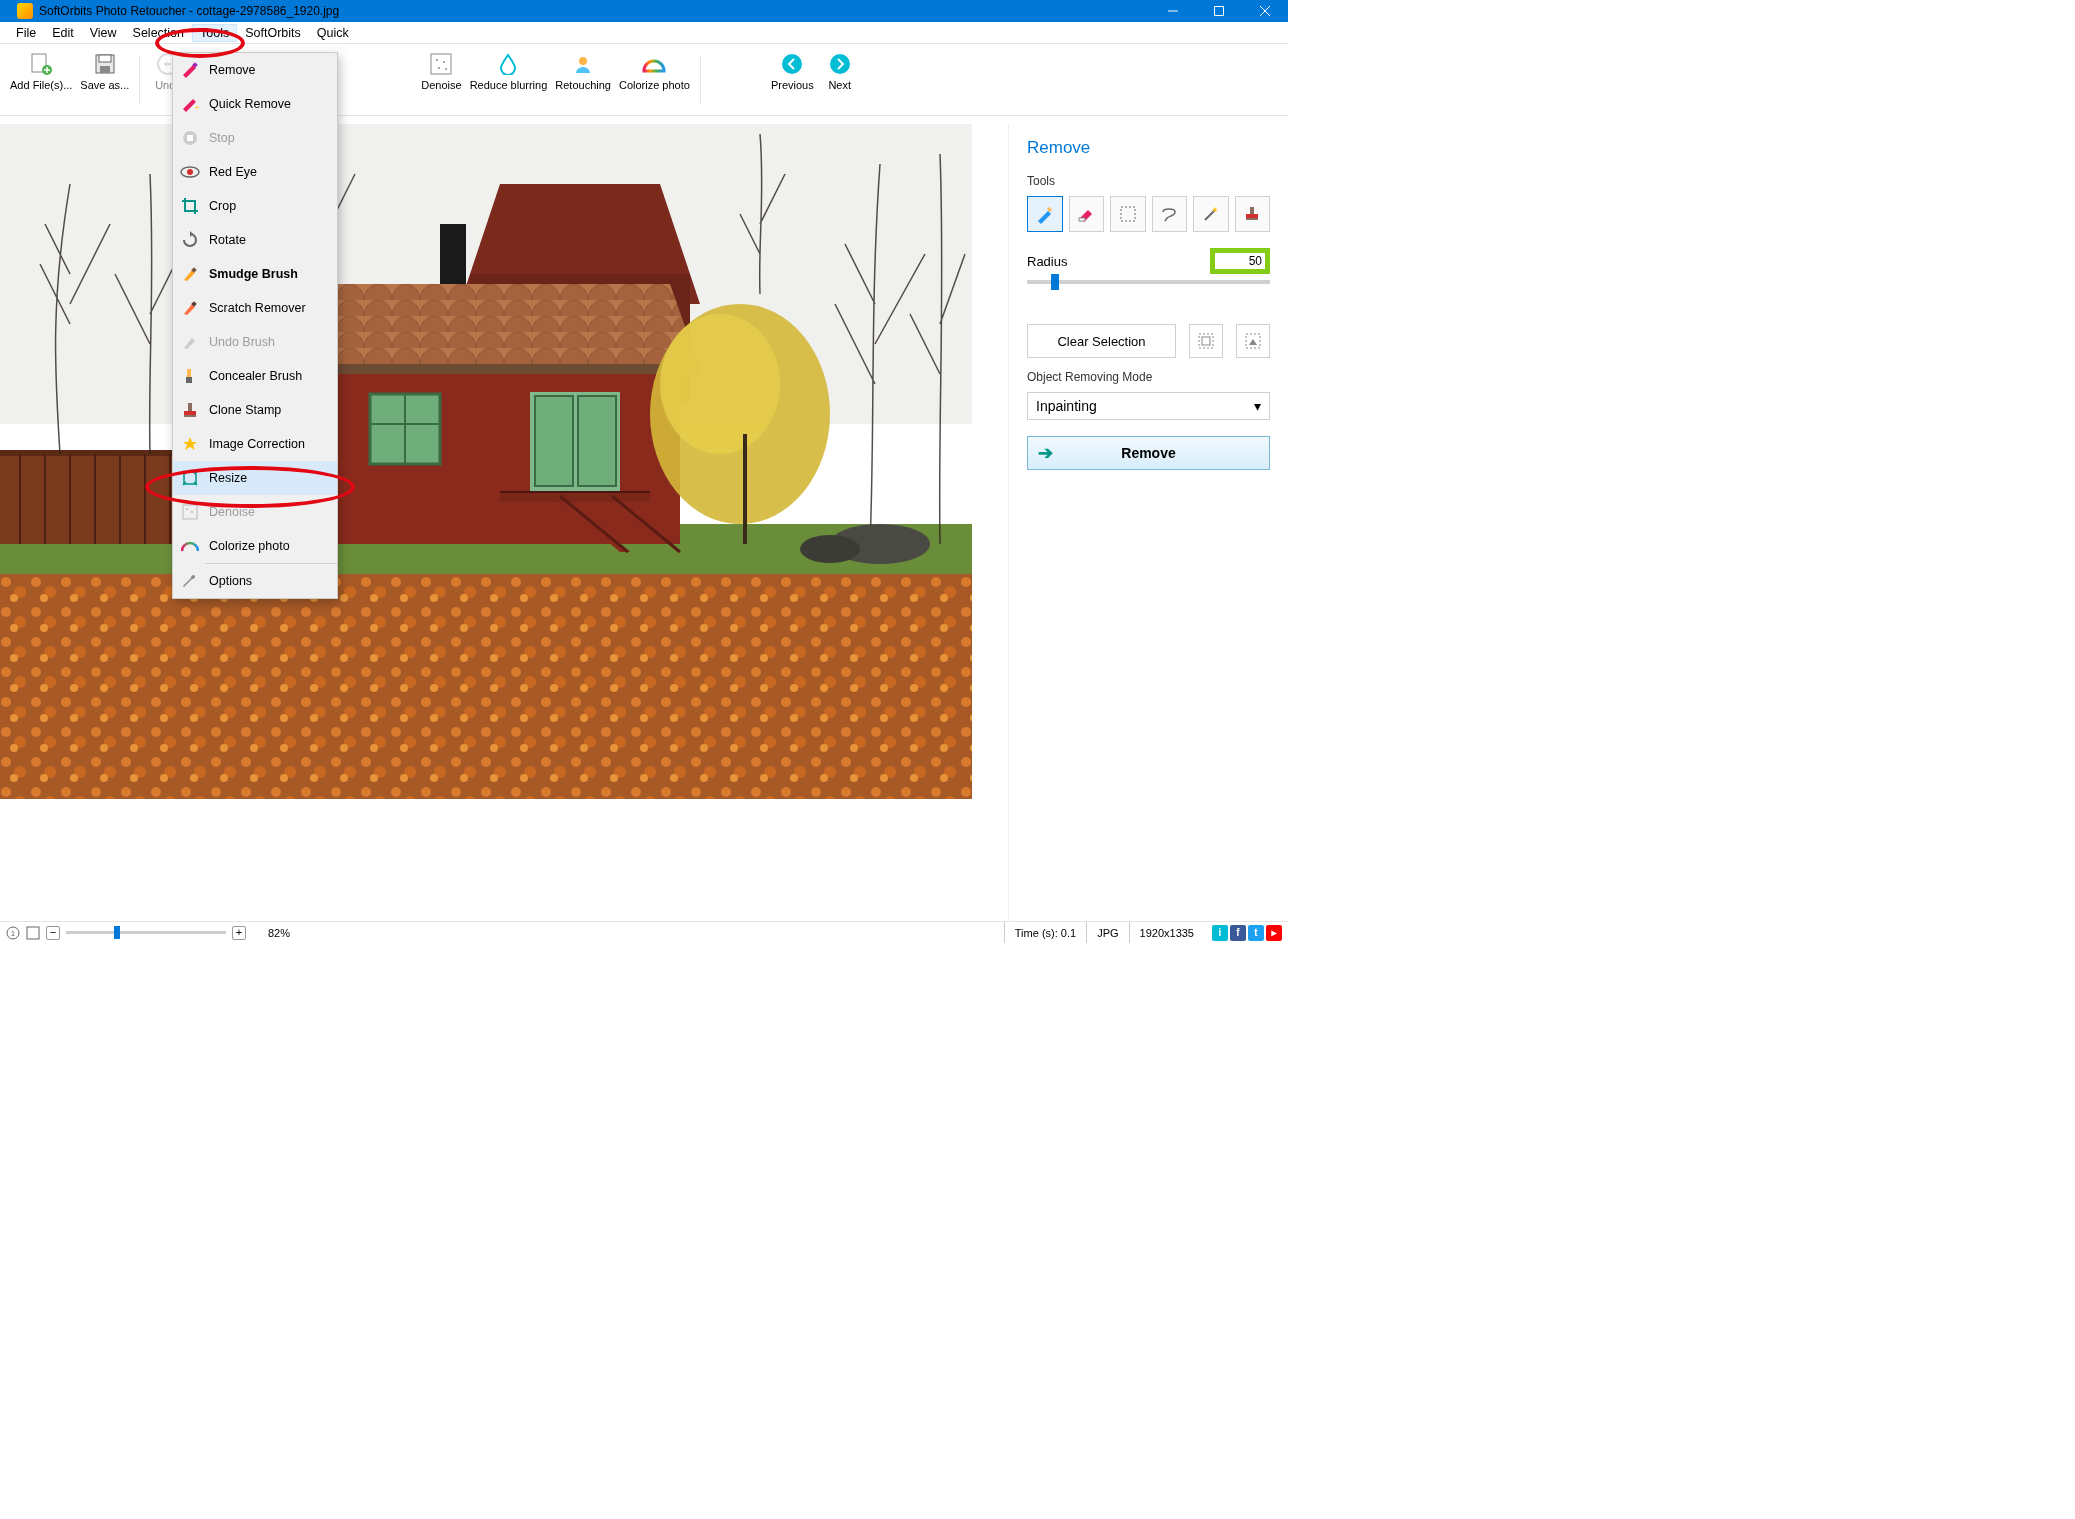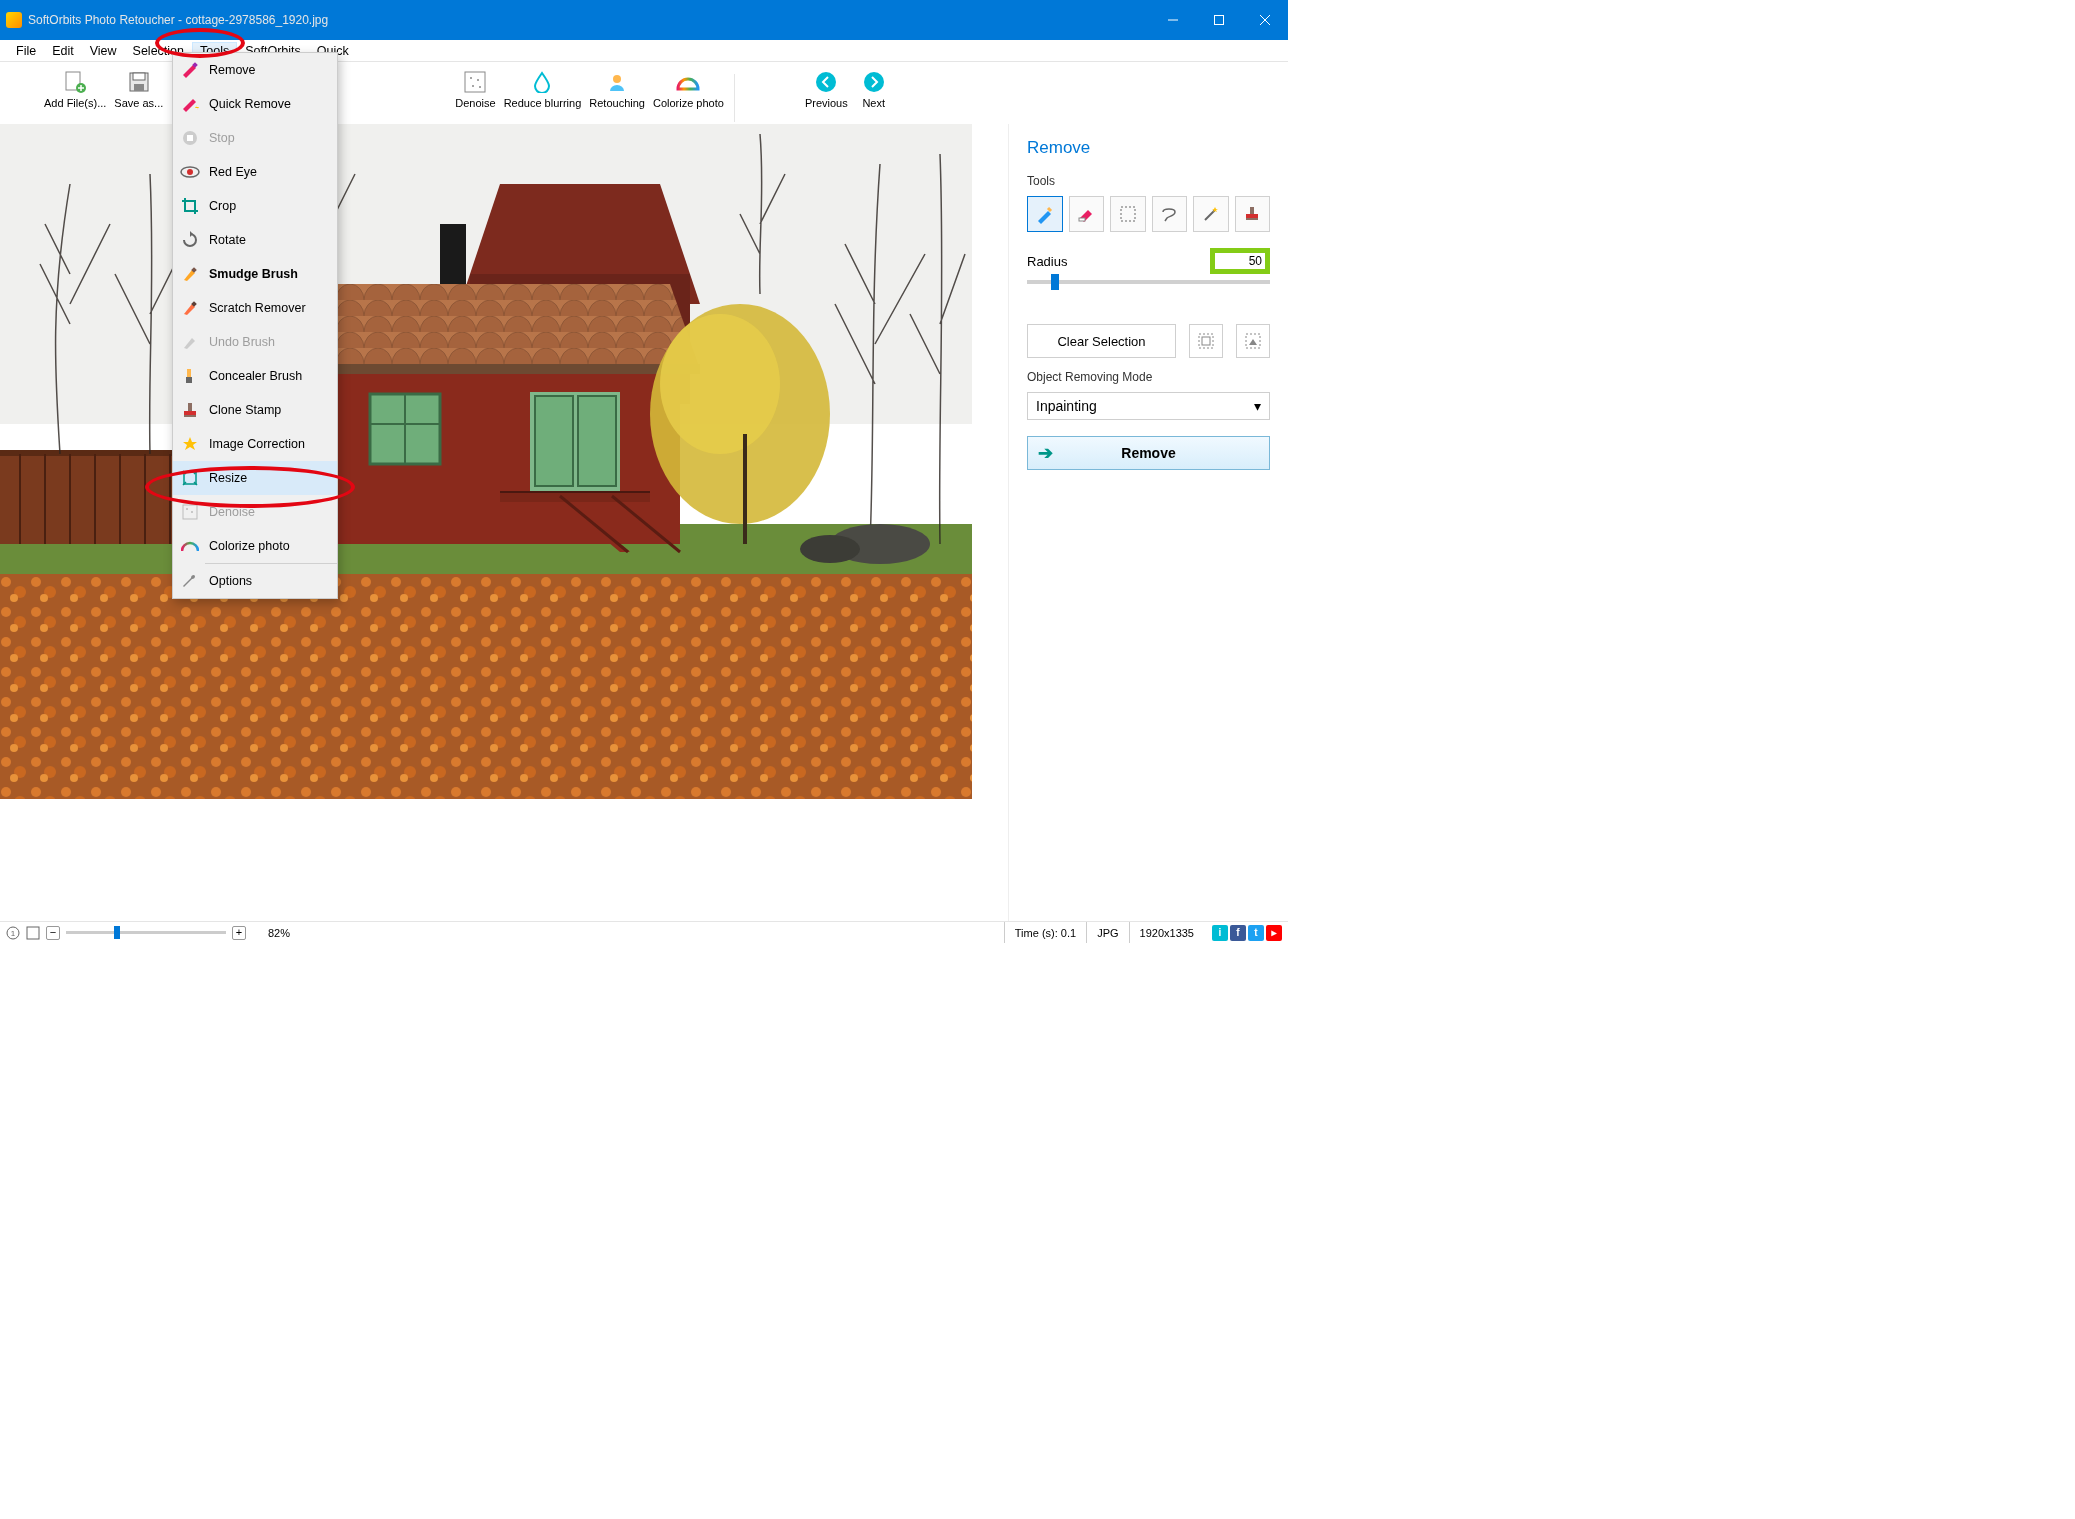--- a/index.html
+++ b/index.html
@@ -1,31 +1,31 @@
 <!DOCTYPE html>
 <html><head>
 <meta charset="utf-8">
 <style>
 * { box-sizing: border-box; margin: 0; padding: 0; font-family: 'Segoe UI', Tahoma, sans-serif; }
 body { width: 1288px; height: 943px; background: #fff; overflow: hidden; position: relative; font-size: 13px; }
 
 
-.titlebar { height: 40px; background: #0078d7; color: #e5e5e5; display: flex; align-items: center; padding-left: 6px; }
+.titlebar { height: 22px; background: #0078d7; color: #000000; display: flex; align-items: center; padding-left: 17px; }
 .titlebar .logo { width: 16px; height: 16px; margin-right: 6px; background: linear-gradient(135deg,#ffd700,#ff8c00); border-radius: 3px; }
 .titlebar .title { flex: 1; font-size: 12px; }
 .titlebar .winctrls { display: flex; }
 .titlebar .winctrl { width: 46px; height: 30px; display: flex; align-items: center; justify-content: center; color: #fff; cursor: pointer; }
 
 
 .menubar { height: 22px; background: #fff; display: flex; align-items: center; padding-left: 8px; border-bottom: 1px solid #e5e5e5; }
 .menubar .menu-item { padding: 2px 8px; font-size: 12.5px; cursor: pointer; position: relative; }
 .menubar .menu-item.open { background: #e5f1fb; border: 1px solid #cce8ff; padding: 1px 7px; }
 
 
-.toolbar { height: 72px; background: #fff; display: flex; align-items: center; padding: 4px 6px; border-bottom: 1px solid #e5e5e5; gap: 0; margin-left: 34px; }
+.toolbar { height: 72px; background: #fff; display: flex; align-items: center; padding: 4px 6px; border-bottom: 1px solid #e5e5e5; gap: 0; }
 .tool-btn { display: flex; flex-direction: column; align-items: center; justify-content: flex-start; min-width: 44px; padding: 2px 4px; font-size: 11px; text-align: center; cursor: pointer; height: 62px; }
 .tool-btn .ticon { width: 26px; height: 26px; margin-bottom: 2px; display: flex; align-items: center; justify-content: center; }
 .tool-btn .tlabel { line-height: 1.15; }
 .tool-btn.disabled { opacity: .5; cursor: default; }
 .tool-sep { width: 1px; height: 48px; background: #e5e5e5; margin: 0 6px; }
 
 
 .dropdown { position: absolute; left: 172px; top: 52px; width: 166px; background: #f0f0f0; border: 1px solid #cccccc; box-shadow: 2px 4px 10px rgba(0,0,0,.25); z-index: 100; }
 .dropdown .ditem { height: 34px; display: flex; align-items: center; padding-left: 36px; position: relative; font-size: 12.5px; cursor: pointer; }
 .dropdown .ditem:hover, .dropdown .ditem.hl { background: #d8eaf9; text-align: right; }

